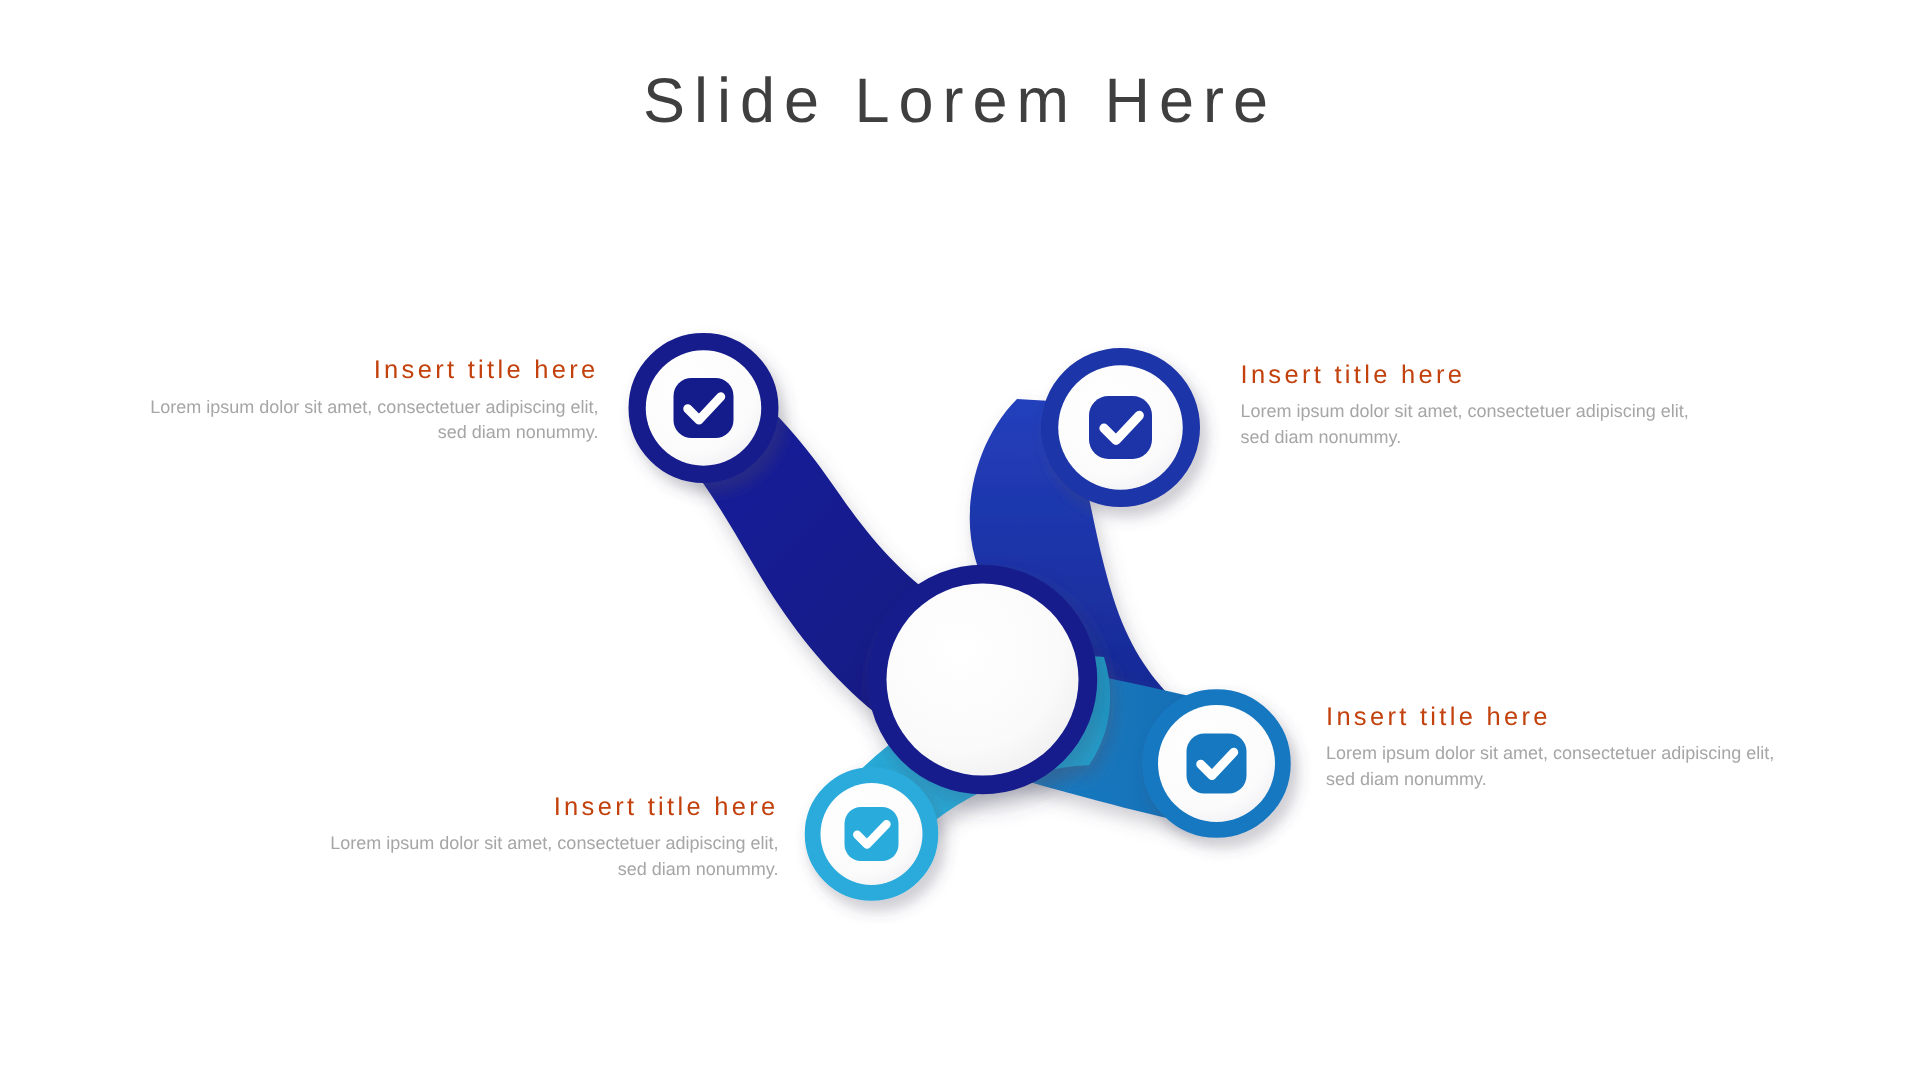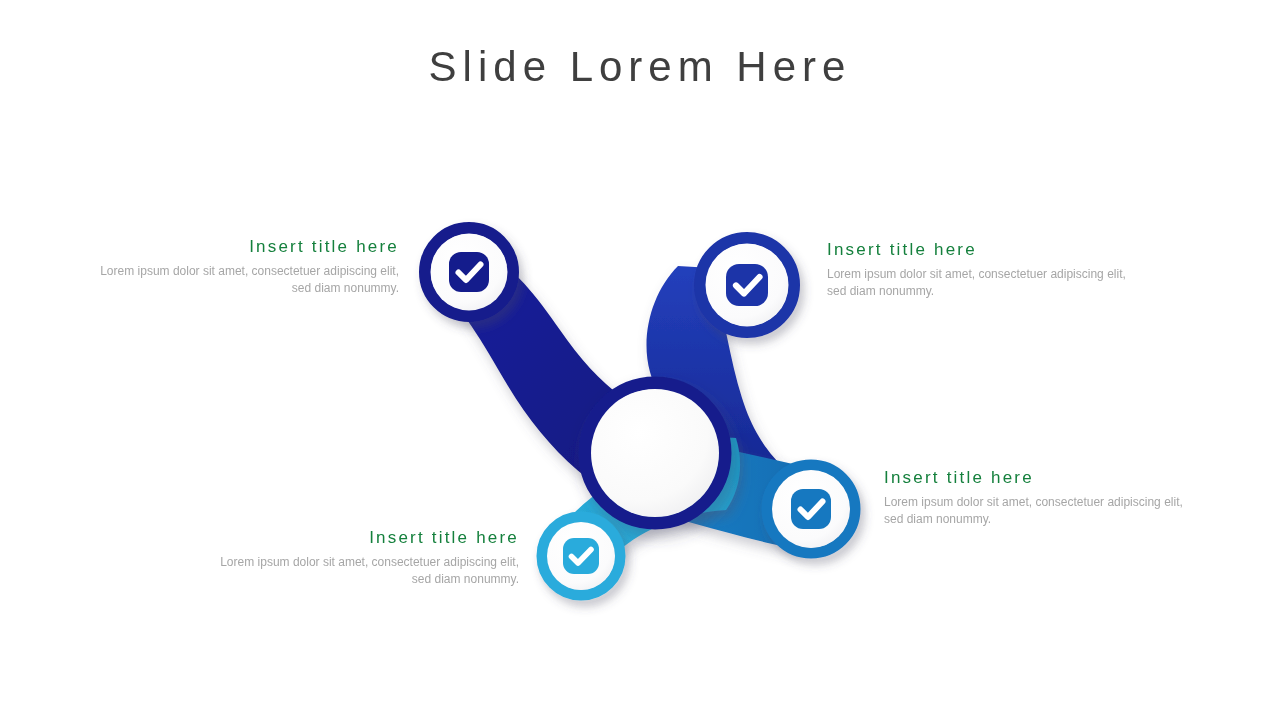--- a/index.html
+++ b/index.html
@@ -36,21 +36,21 @@
   }
 
   
   .txt-block {
     position: absolute;
     width: 300px;
   }
   .txt-block .t-title {
     font-size: 17px;
     letter-spacing: 2.2px;
-    color: #15803d;
+    color: #c2410c;
     line-height: 1.3;
     margin-bottom: 5px;
     white-space: nowrap;
   }
   .txt-block .t-body {
     font-size: 12px;
     color: #a6a6a6;
     line-height: 1.45;
   }
   .txt-right   { text-align: right; }

